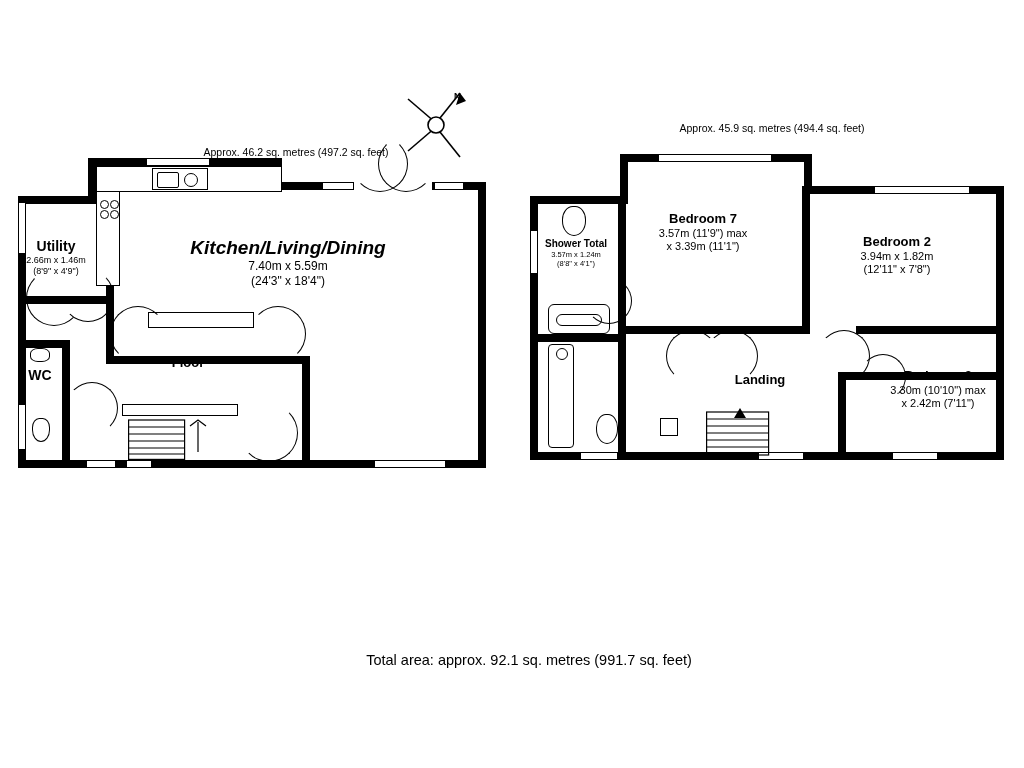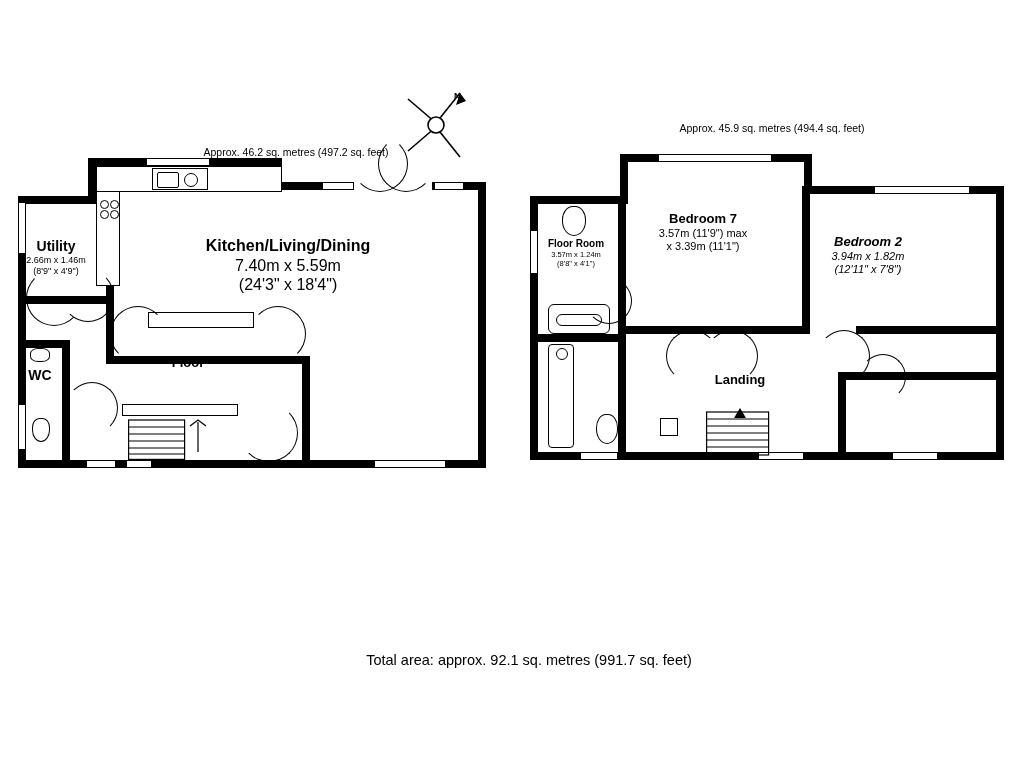--- a/index.html
+++ b/index.html
@@ -48,22 +48,22 @@
     white-space: nowrap;
     line-height: 1.22;
   }
   .room .name {
     font-weight: bold;
   }
   .room .dims {
     font-weight: normal;
   }
 
-  .r-big .name { font-size: 16px; }
-  .r-big .dims { font-size: 16px; }
+  .r-big .name { font-size: 19px; font-style: italic; }
+  .r-big .dims { font-size: 12px; }
 
   .r-mid .name { font-size: 13px; }
   .r-mid .dims { font-size: 11px; }
 
   .r-sm .name { font-size: 14px; }
   .r-sm .dims { font-size: 9px; }
 
   .r-xs .name { font-size: 10px; }
   .r-xs .dims { font-size: 7.5px; }
 
@@ -289,33 +289,38 @@
   <div class="abs arc" style="left:706px; top:330px; width:52px; height:52px; border-color:#000; border-bottom-color:transparent; border-left-color:transparent; border-radius:50%;"></div>
   <div class="abs arc" style="left:818px; top:330px; width:52px; height:52px; border-color:#000; border-bottom-color:transparent; border-left-color:transparent; border-radius:50%;"></div>
   <div class="abs arc" style="left:860px; top:354px; width:46px; height:46px; border-color:#000; border-bottom-color:transparent; border-left-color:transparent; border-radius:50%;"></div>
 
   <div class="abs room r-mid" style="left:620px; top:211px; width:166px;">
     <div class="name">Bedroom 7</div>
     <div class="dims">3.57m (11'9") max</div>
     <div class="dims">x 3.39m (11'1")</div>
   </div>
 
-  <div class="abs room r-mid" style="left:784px; top:234px; width:168px;font-style:italic;">
+  <div class="abs room r-mid" style="left:813px; top:234px; width:168px;">
     <div class="name">Bedroom 2</div>
     <div class="dims">3.94m x 1.82m</div>
     <div class="dims">(12'11" x 7'8")</div>
   </div>
 
+  <div class="abs room r-mid" style="left:856px; top:368px; width:164px;">
+    <div class="name">Bedroom 3</div>
+    <div class="dims">3.30m (10'10") max</div>
+    <div class="dims">x 2.42m (7'11")</div>
+  </div>
 
   <div class="abs room r-xs" style="left:534px; top:238px; width:84px;">
-    <div class="name" style="white-space:normal;">Floor Room</div>
+    <div class="name" style="white-space:normal;">Shower Total</div>
     <div class="dims">3.57m x 1.24m</div>
     <div class="dims">(8'8" x 4'1")</div>
   </div>
 
 
-  <div class="abs room r-mid" style="left:680px; top:372px; width:120px;">
+  <div class="abs room r-mid" style="left:700px; top:372px; width:120px;">
     <div class="name">Landing</div>
   </div>
 
   <div class="abs total-area" style="left:17px; top:652px;">Total area: approx. 92.1 sq. metres (991.7 sq. feet)</div>
 
 </div>
 
 </body></html>

